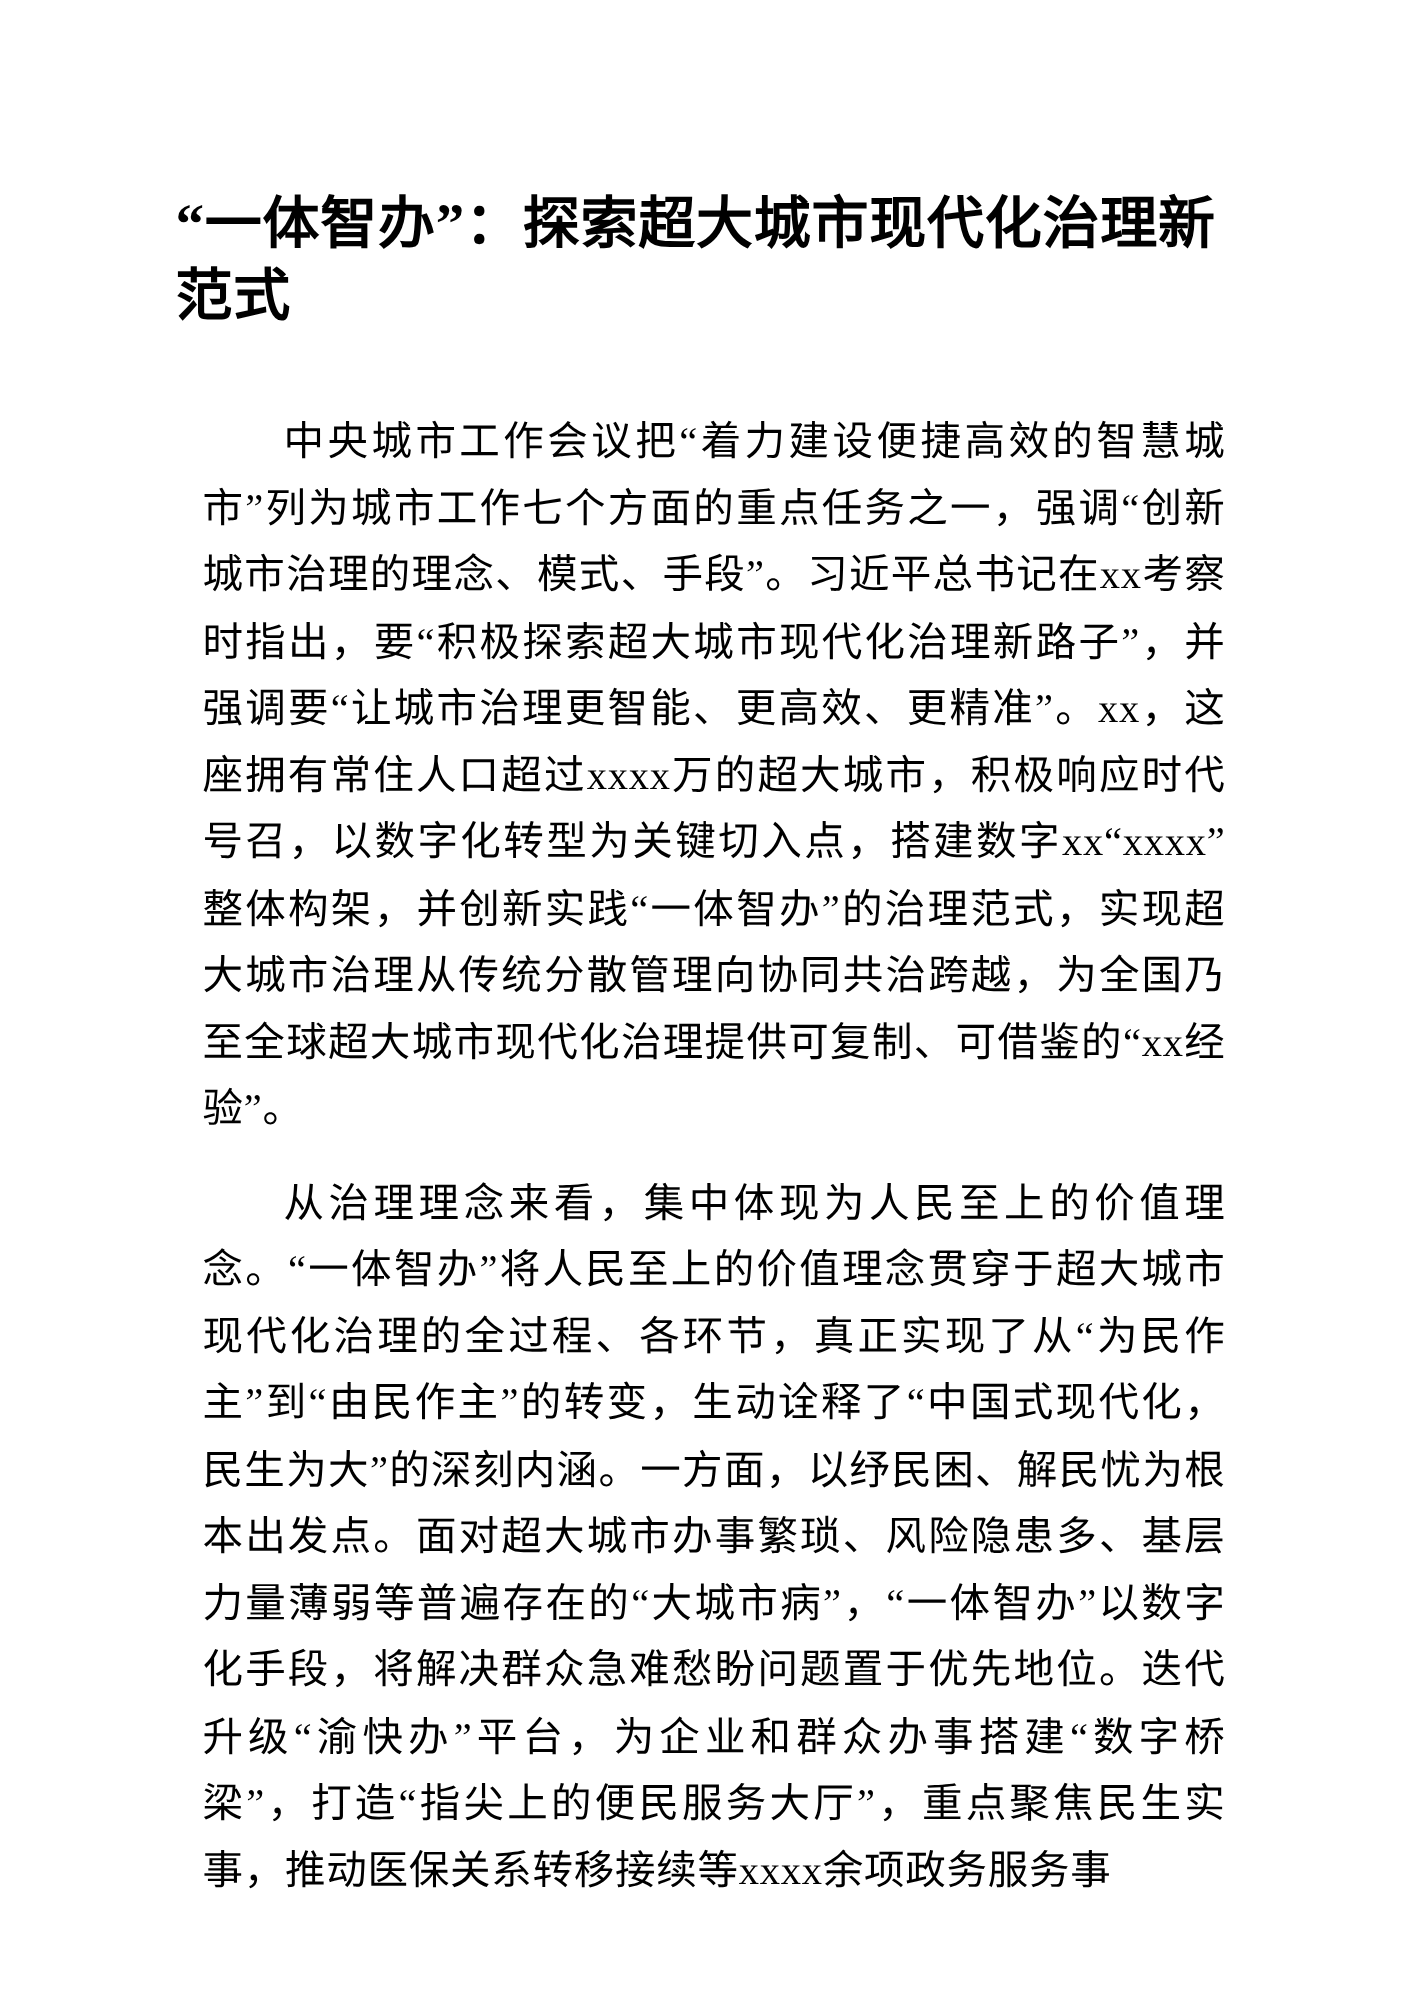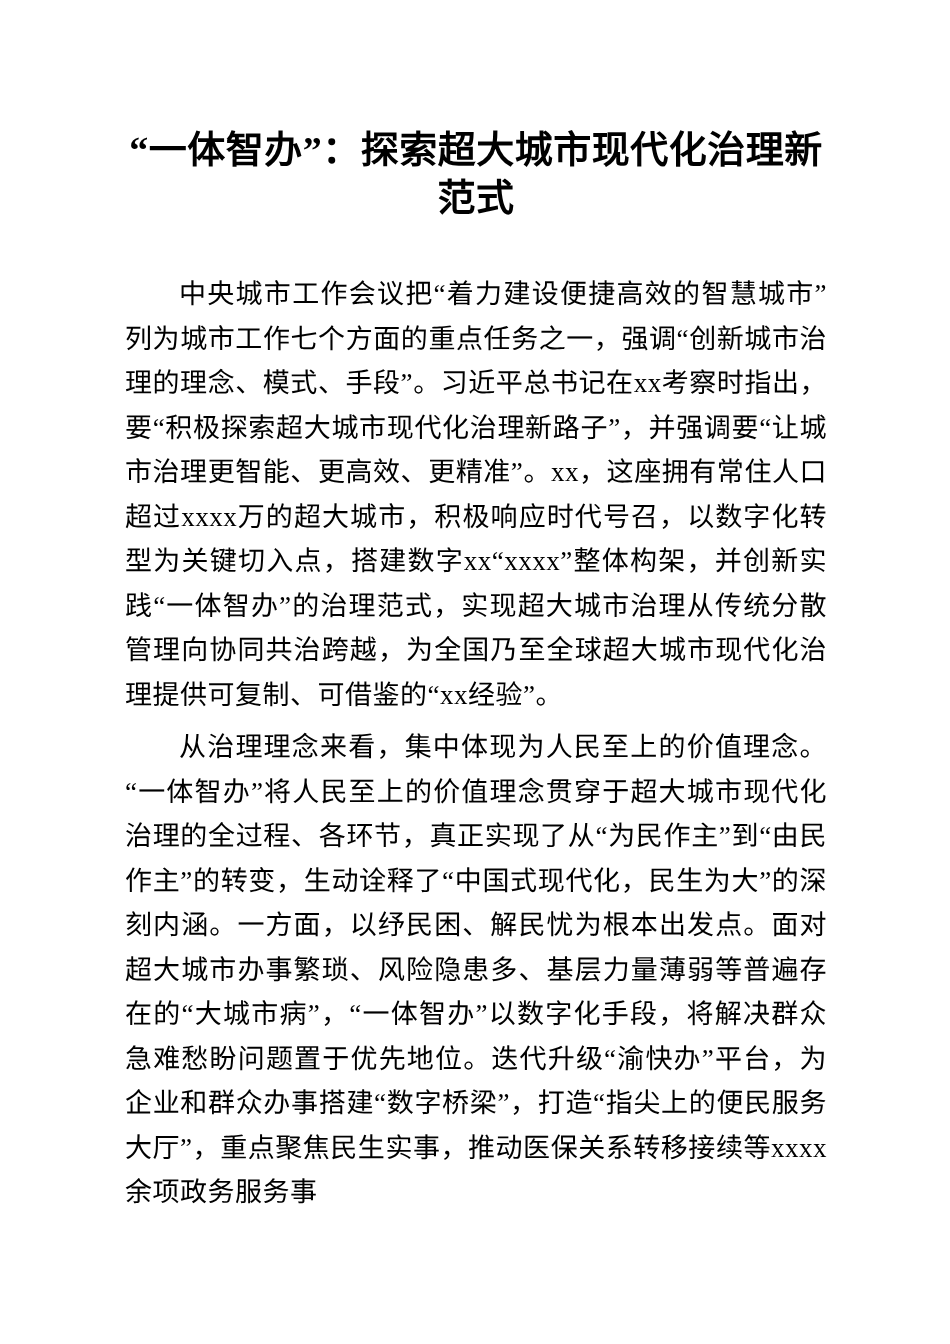--- a/index.html
+++ b/index.html
@@ -20,35 +20,35 @@
     height: 1344px;
     padding: 126px 115px 0 117px;
     background: #ffffff;
     overflow: hidden;
   }
   .doc-title {
     margin: 0;
     font-size: 38px;
     line-height: 48px;
     font-weight: 700;
-    text-align: center;
+    text-align: left;
     letter-spacing: 0.5px;
     color: #000000;
   }
   .doc-body {
     margin-top: 50px;
     font-size: 27px;
     line-height: 44.5px;
     text-align: justify;
     text-justify: inter-character;
     letter-spacing: 0.5px;
     color: #000000;
   }
   .doc-body p {
-    margin: 8px;
+    margin: 18px;
     padding: 0;
     text-indent: 2em;
     word-break: break-all;
   }
 </style>
 </head>
 <body>
 
 <div class="page">
   <h1 class="doc-title">“一体智办”：探索超大城市现代化治理新范式</h1>

